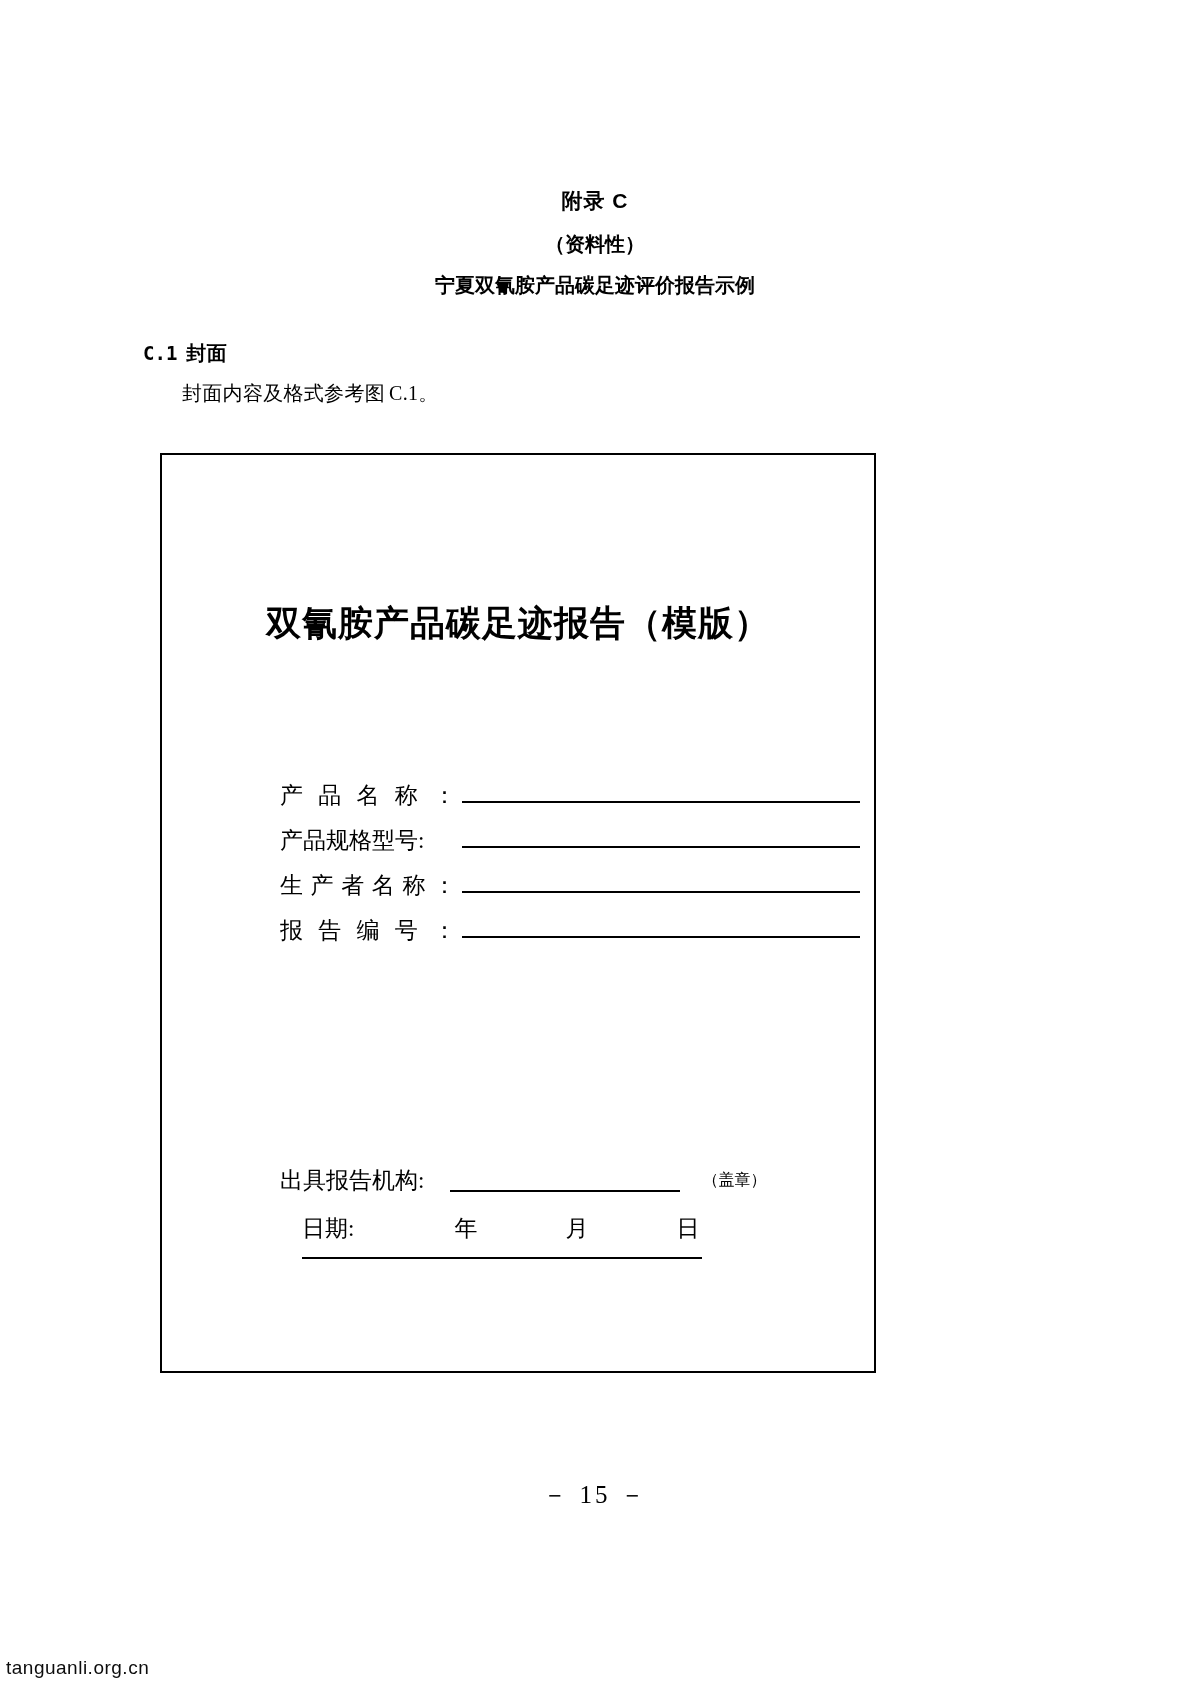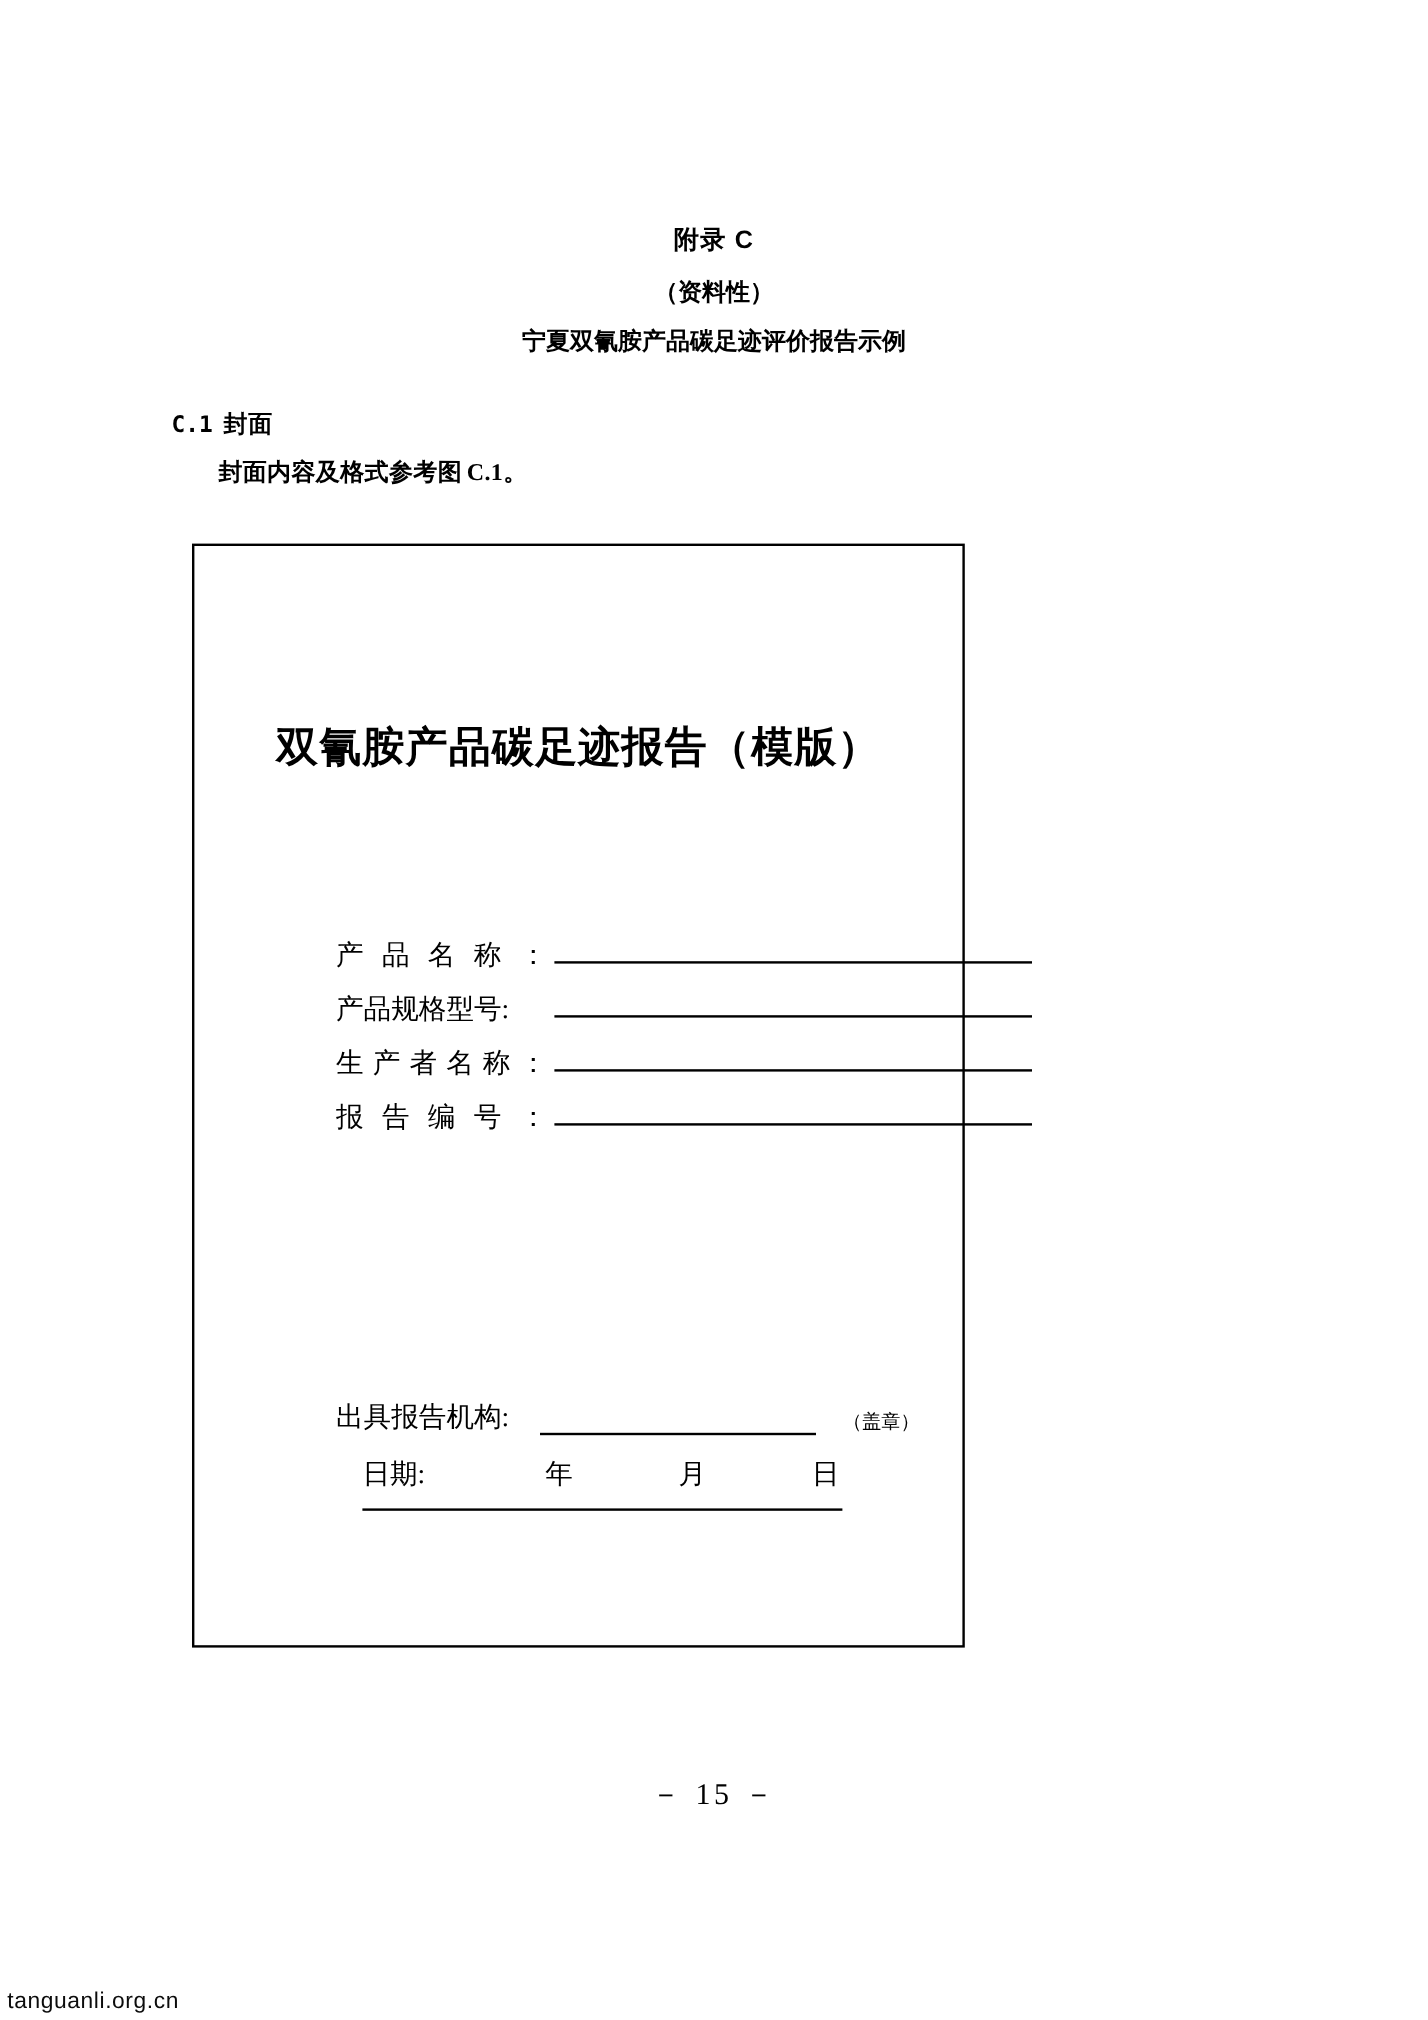--- a/index.html
+++ b/index.html
@@ -72,33 +72,32 @@
   }
 
   .section-body {
     position: absolute;
     left: 182px;
     top: 380px;
     font-size: 20px;
     font-family: "Liberation Serif", "DejaVu Serif", serif;
     white-space: nowrap;
     letter-spacing: 0.3px;
-    font-weight: bold;
   }
   .section-body .ref {
     font-family: "Liberation Serif", "DejaVu Serif", serif;
     margin-left: 4px;
   }
 
   
   .cover-box {
     position: absolute;
     left: 160px;
     top: 453px;
-    width: 644px;
+    width: 716px;
     height: 920px;
     border: 2px solid #000000;
     box-sizing: border-box;
     background: #ffffff;
   }
 
   .cover-title {
     position: absolute;
     left: 0;
     right: 0;
@@ -148,21 +147,21 @@
 
   
   .issuer-block {
     position: absolute;
     left: 118px;
     top: 710px;
     width: 590px;
   }
   .issuer-row {
     display: flex;
-    align-items: flex-end;
+    align-items: center;
     white-space: nowrap;
     gap: 16px;
   }
   .issuer-label {
     font-family: "Liberation Serif", "DejaVu Serif", serif;
     font-size: 23px;
   }
   .issuer-rule {
     width: 230px;
     border-bottom: 2px solid #000000;

